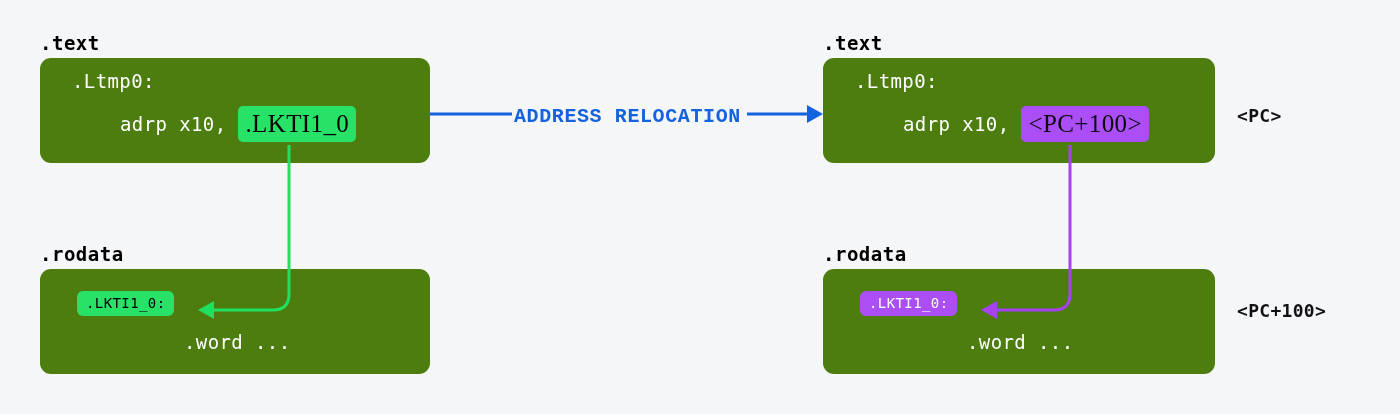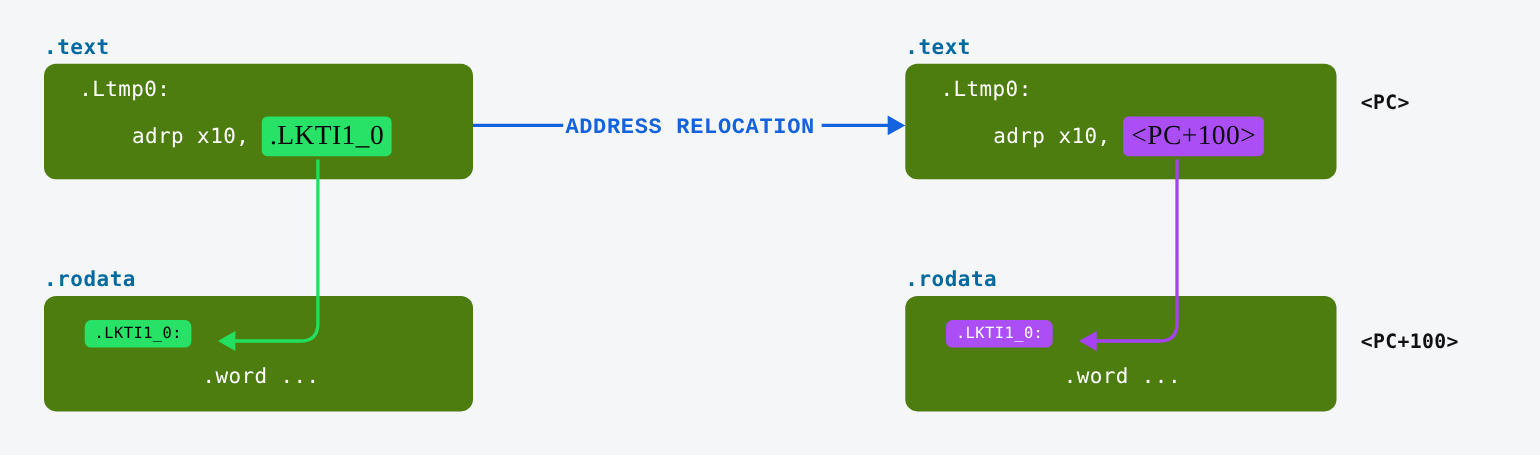--- a/index.html
+++ b/index.html
@@ -18,21 +18,21 @@
     position: absolute;
     inset: 0;
   }
 
   
   .section-label {
     position: absolute;
     font-family: "DejaVu Sans Mono", monospace;
     font-weight: bold;
     font-size: 19px;
-    color: #0369a1;
+    color: #000000;
     letter-spacing: 0.5px;
     white-space: nowrap;
   }
 
   
   .code-block {
     position: absolute;
     background: #4d7c0f;
     border-radius: 11px;
     box-sizing: border-box;
@@ -162,17 +162,17 @@
     <path d="M 1070 145 L 1070 294 Q 1070 310 1054 310 L 993 310" fill="none" stroke="#a742f2" stroke-width="3"></path>
     <polygon points="981,310 997,301 997,319" fill="#a742f2"></polygon>
 
     <line x1="430" y1="114" x2="512" y2="114" stroke="#1462dd" stroke-width="3"></line>
     <line x1="747" y1="114" x2="812" y2="114" stroke="#1462dd" stroke-width="3"></line>
     <polygon points="823,114 807,105 807,123" fill="#1462dd"></polygon>
   </svg>
 
   <div class="reloc-label" style="left:514px; top:105px;">ADDRESS RELOCATION</div>
 
-  <div class="annotation" style="left:1237px; top:83px;">&lt;PC&gt;</div>
+  <div class="annotation" style="left:1237px; top:105px;">&lt;PC&gt;</div>
 
   <div class="annotation" style="left:1237px; top:300px;">&lt;PC+100&gt;</div>
 
 </div>
 
 </body></html>

